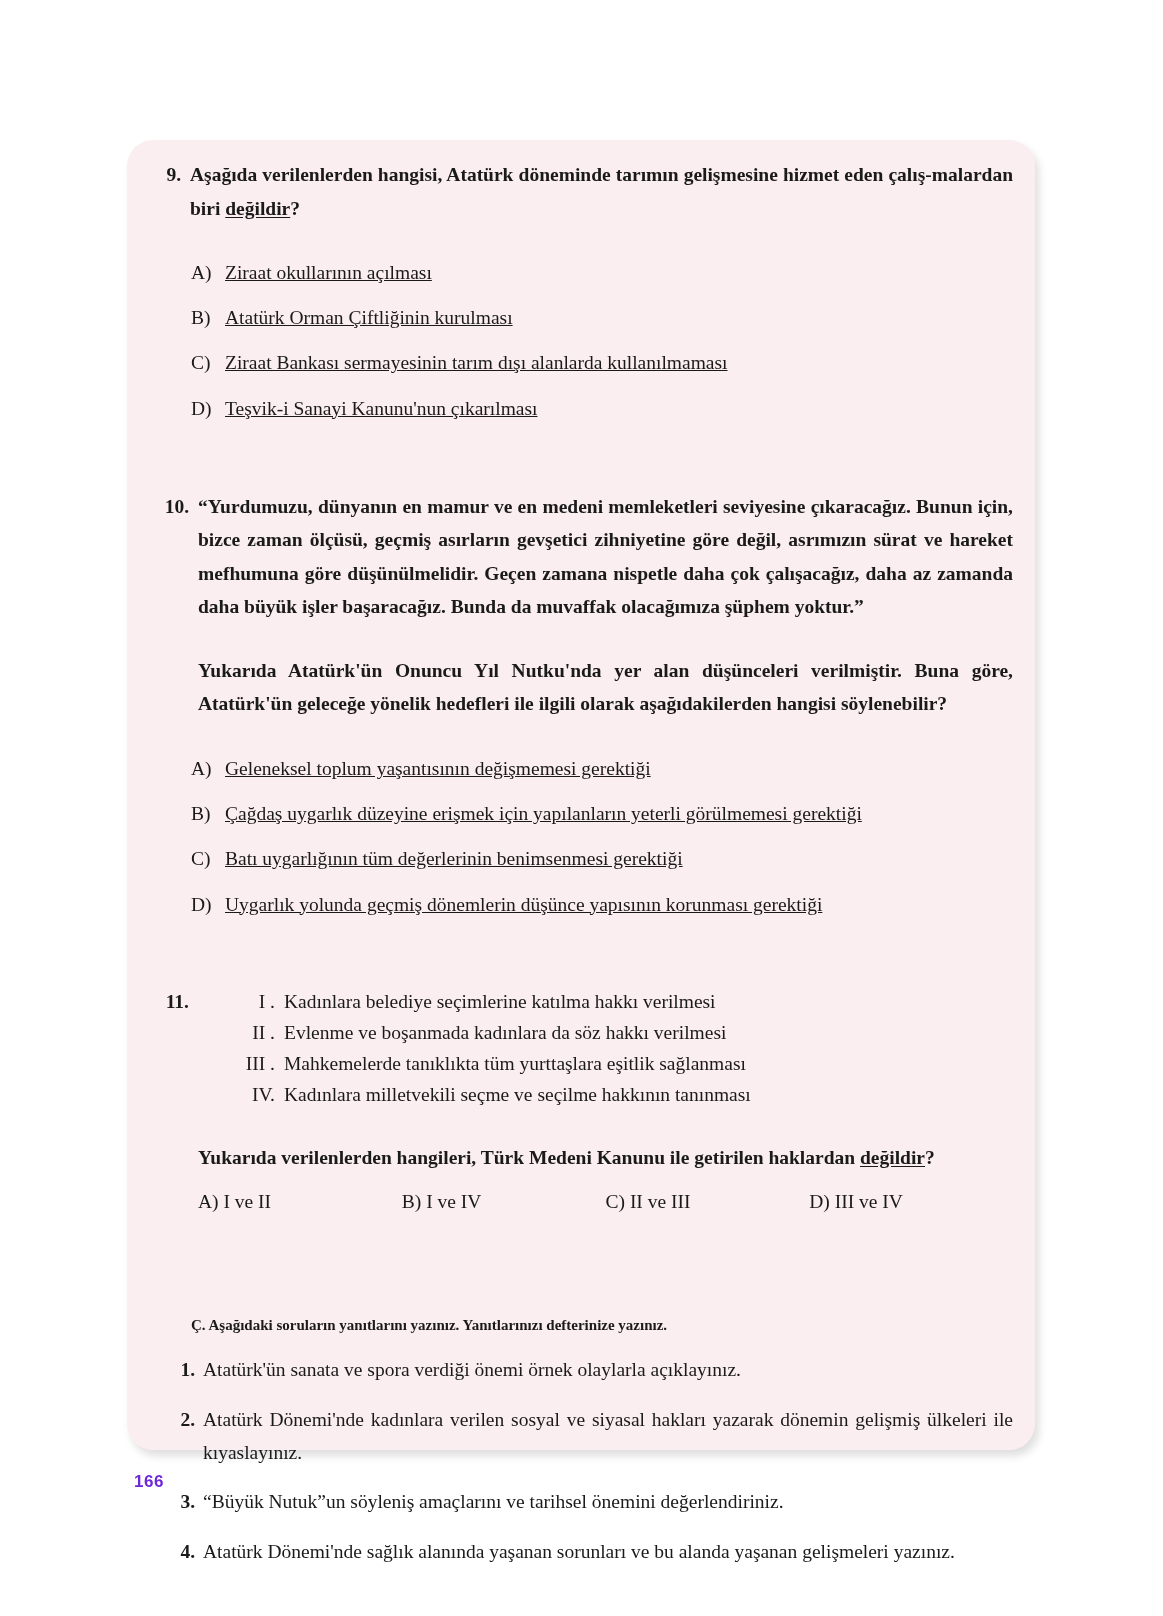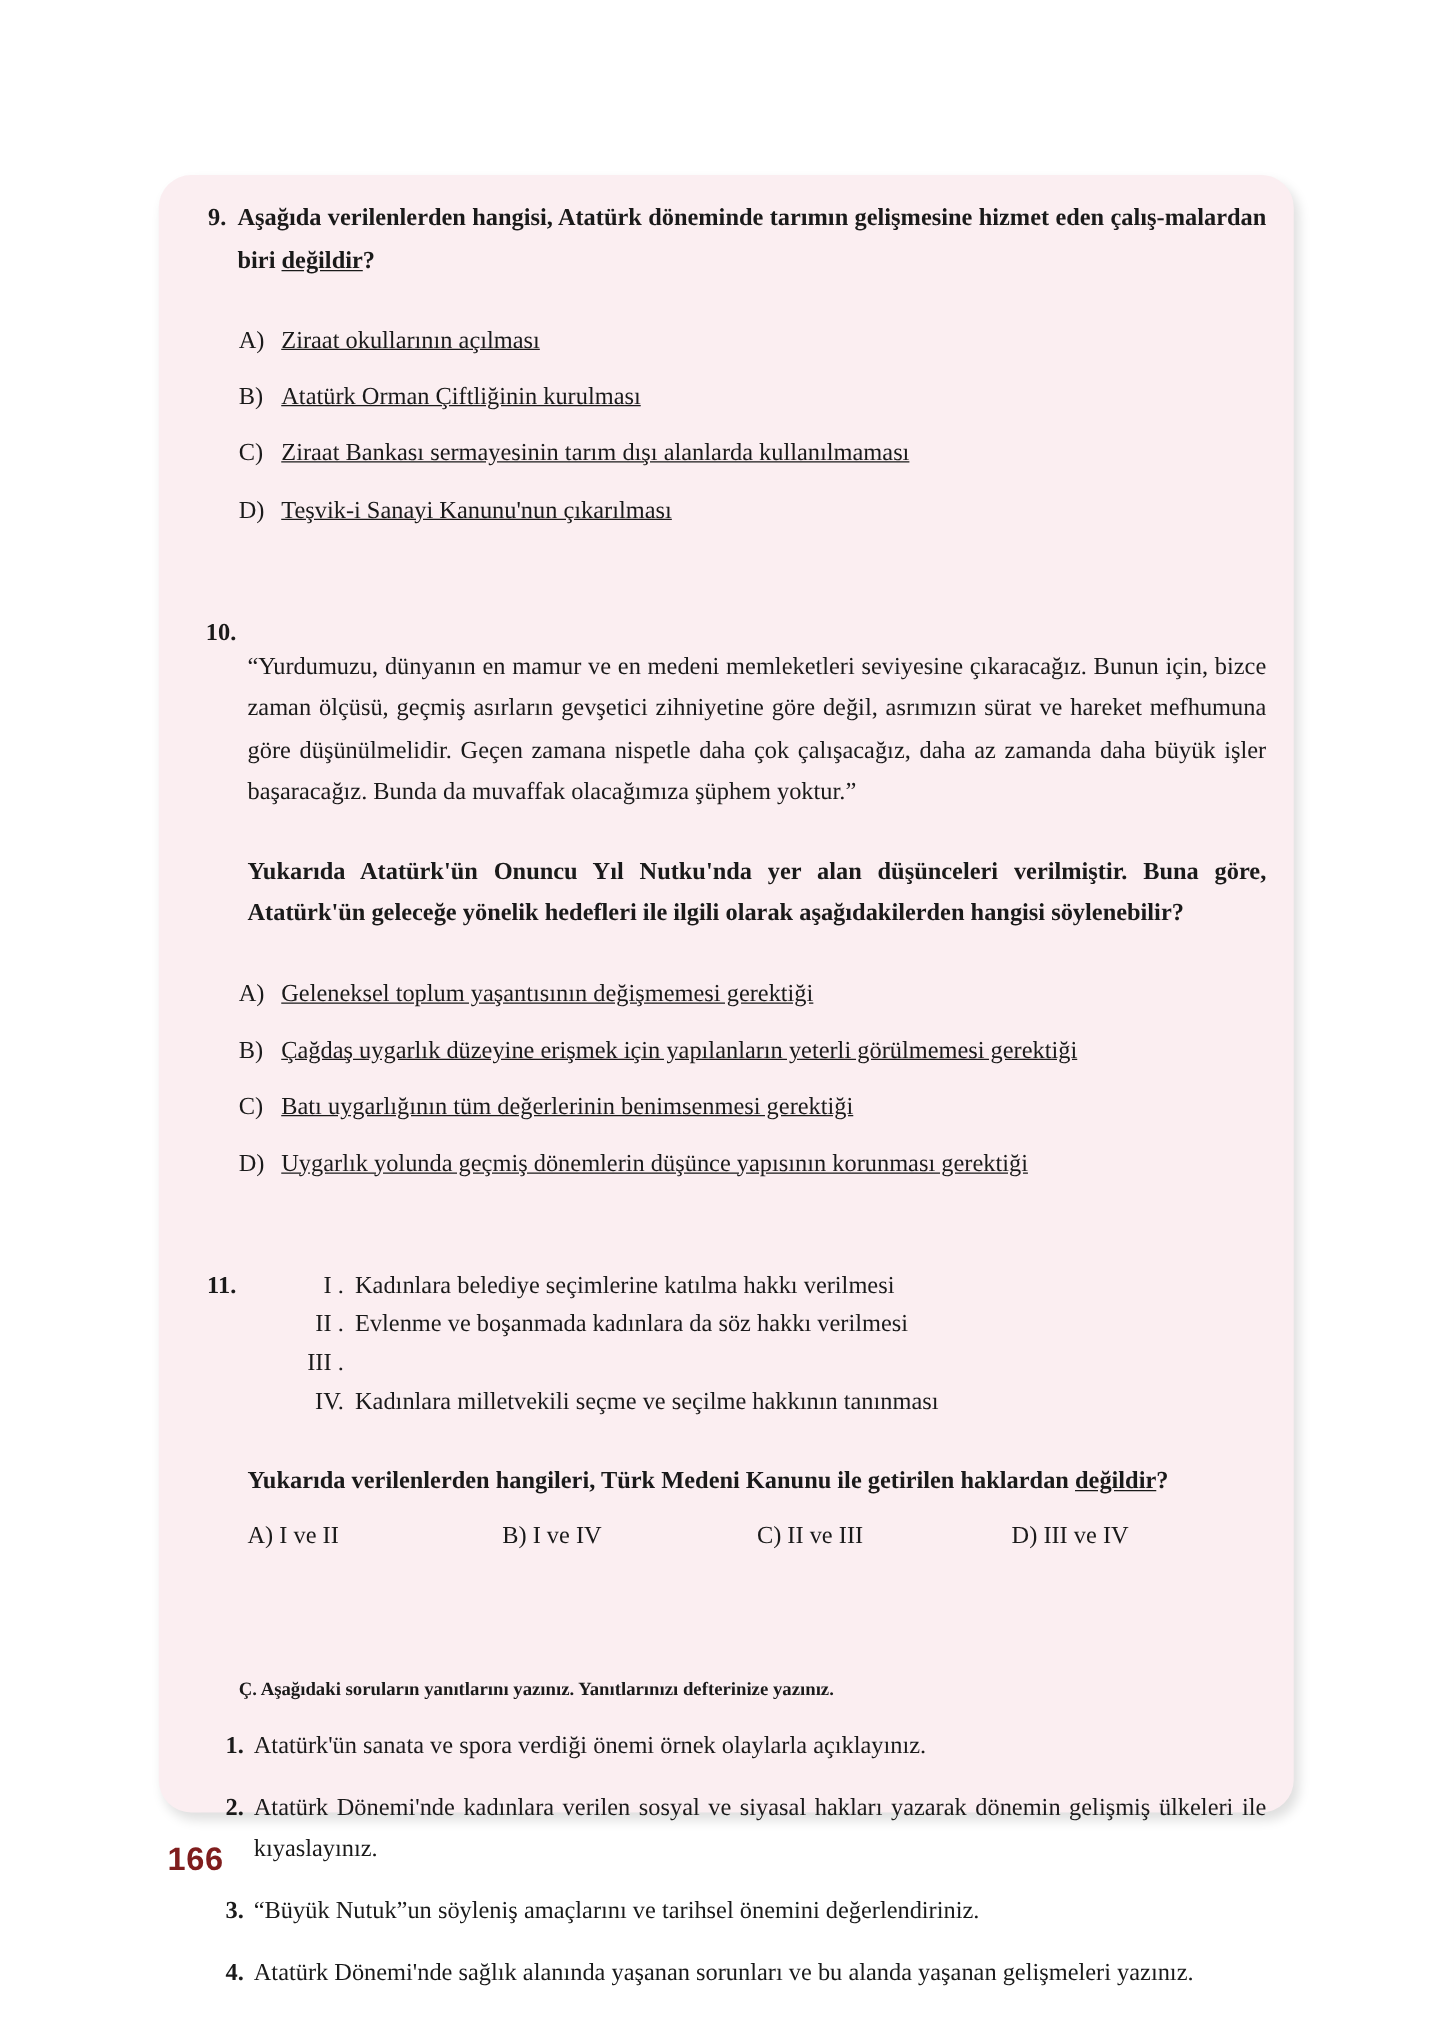--- a/index.html
+++ b/index.html
@@ -68,22 +68,21 @@
     flex: 1 1 auto;
     padding-left: 9px;
     font-weight: bold;
     font-size: 19.5px;
     line-height: 1.72;
     text-align: justify;
     text-justify: inter-word;
   }
 
   .qstem.plain {
-    font-weight: normal;
-    margin-top: 27px;
+    font-weight: bold;
   }
 
   .underline-word {
     text-decoration: underline;
     text-underline-offset: 2px;
   }
 
   
   .opt {
     display: flex;
@@ -171,23 +170,23 @@
     padding-left: 8px;
     text-align: justify;
     text-justify: inter-word;
   }
 
   .pagenum {
     position: absolute;
     left: 134px;
     top: 1472px;
     font-family: "Liberation Sans", "DejaVu Sans", sans-serif;
-    font-size: 26px;
-    font-weight: bold;
-    color: #7f1d1d;
+    font-size: 17px;
+    font-weight: bold;
+    color: #6d28d9;
     letter-spacing: 0.5px;
   }
   .gap-md { height: 30px; }
   .gap-sm { height: 18px; }
   .gap-xl { height: 66px; }
 </style>
 </head>
 <body>
 
 <div class="page">
@@ -262,20 +261,21 @@
             <div class="roman-item">
               <div class="roman-num">I .</div>
               <div class="roman-text">Kadınlara belediye seçimlerine katılma hakkı verilmesi</div>
             </div>
             <div class="roman-item">
               <div class="roman-num">II .</div>
               <div class="roman-text">Evlenme ve boşanmada kadınlara da söz hakkı verilmesi</div>
             </div>
             <div class="roman-item">
               <div class="roman-num">III .</div>
+              <div class="roman-text">Mahkemelerde tanıklıkta tüm yurttaşlara eşitlik sağlanması</div>
             </div>
             <div class="roman-item">
               <div class="roman-num">IV.</div>
               <div class="roman-text">Kadınlara milletvekili seçme ve seçilme hakkının tanınması</div>
             </div>
           </div>
         </div>
 
         <div class="gap-md"></div>
 

